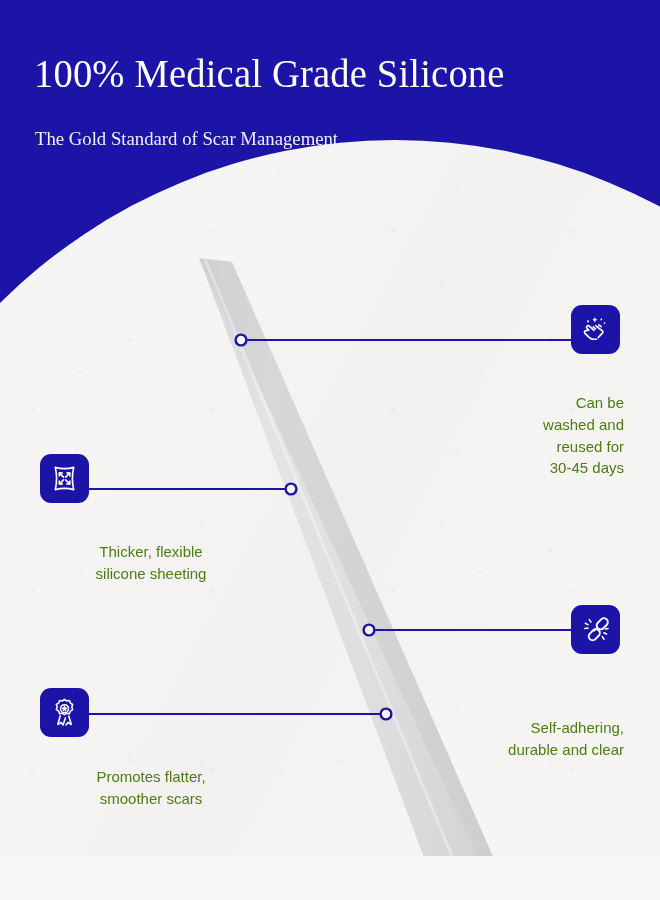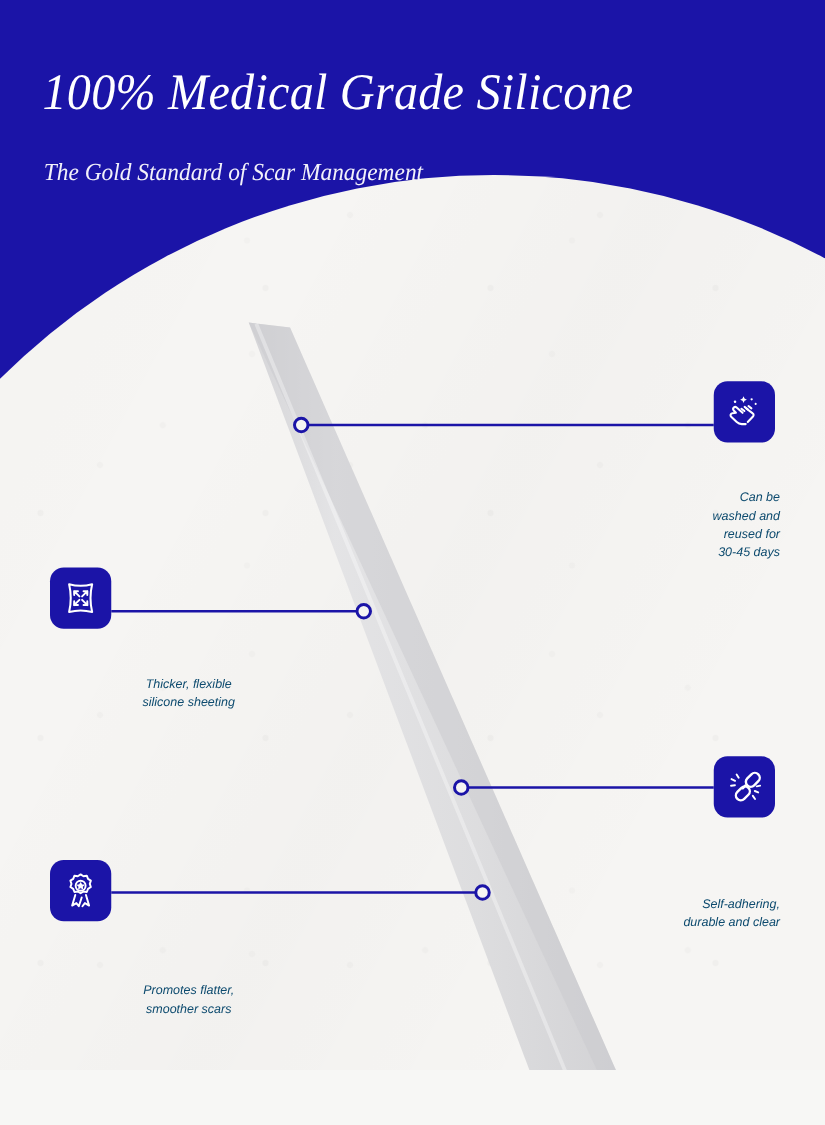--- a/index.html
+++ b/index.html
@@ -3,21 +3,21 @@
 <meta charset="utf-8">
 <style>
   * { margin:0; padding:0; box-sizing:border-box; }
   html,body { width:660px; height:900px; }
   body {
     font-family:"Liberation Sans", sans-serif;
     background:#F7F7F5;
     overflow:hidden;
     position:relative;
   }
-  #stage { position:absolute; inset:0; width:660px; height:856px; overflow:hidden;font-style:italic; }
+  #stage { position:absolute; inset:0; width:660px; height:856px; overflow:hidden; }
 
   
   .bg-base { position:absolute; inset:0; background:#F6F5F3; }
   .bg-tex {
     position:absolute; inset:0;
     background:
       radial-gradient(circle at 18% 28%, rgba(0,0,0,.022) 0 2px, transparent 3px),
       radial-gradient(circle at 62% 62%, rgba(0,0,0,.018) 0 2px, transparent 3px),
       radial-gradient(circle at 84% 18%, rgba(0,0,0,.016) 0 2px, transparent 3px),
       radial-gradient(circle at 40% 86%, rgba(0,0,0,.018) 0 2px, transparent 3px),
@@ -51,21 +51,21 @@
   .icon-box {
     position:absolute; width:49px; height:49px;
     background:#1B14A7; border-radius:11px;
     display:flex; align-items:center; justify-content:center;
   }
   .icon-box svg { display:block; }
 
   .caption {
     position:absolute;
     font-family:"Liberation Sans", sans-serif;
-    font-size:10px; line-height:1.45; color:#0c4a6e;
+    font-size:15px; line-height:1.45; color:#4d7c0f;
     white-space:pre-line; font-weight:400;
   }
   .caption.right { text-align:right; }
   .caption.left  { text-align:center; }
 
   .lines-svg { position:absolute; top:0; left:0; pointer-events:none; }
 </style>
 </head>
 <body>
 
@@ -175,16 +175,16 @@
     <svg width="31" height="31" viewBox="0 0 32 32">
       <g fill="none" stroke="#FFFFFF" stroke-width="1.6" stroke-linecap="round" stroke-linejoin="round">
         <path d="M16 2.6 l2.35 1.5 2.75-0.45 1.0 2.6 2.35 1.5 -0.9 2.65 0.9 2.65 -2.35 1.5 -1.0 2.6 -2.75-0.45 -2.35 1.5 -2.35-1.5 -2.75 0.45 -1.0-2.6 -2.35-1.5 0.9-2.65 -0.9-2.65 2.35-1.5 1.0-2.6 2.75 0.45 z"></path>
         <circle cx="16" cy="12.0" r="4.1"></circle>
         <path d="M16 9.5 l0.78 1.6 1.76 0.26 -1.27 1.24 0.3 1.75 -1.57-0.83 -1.57 0.83 0.3-1.75 -1.27-1.24 1.76-0.26 z" fill="#FFFFFF" stroke-width="0.9"></path>
         <path d="M11.6 19.6 L9.0 28.4 l3.5-2.1 2.0 2.6 2.4-7.2"></path>
         <path d="M20.4 19.6 L23.0 28.4 l-3.5-2.1 -2.0 2.6"></path>
       </g>
     </svg>
   </div>
-  <div class="caption left" style="left:36px; top:766px; width:230px;margin-top:20px;">Promotes flatter,
+  <div class="caption left" style="left:36px; top:766px; width:230px;">Promotes flatter,
 smoother scars</div>
 
 </div>
 
 </body></html>

